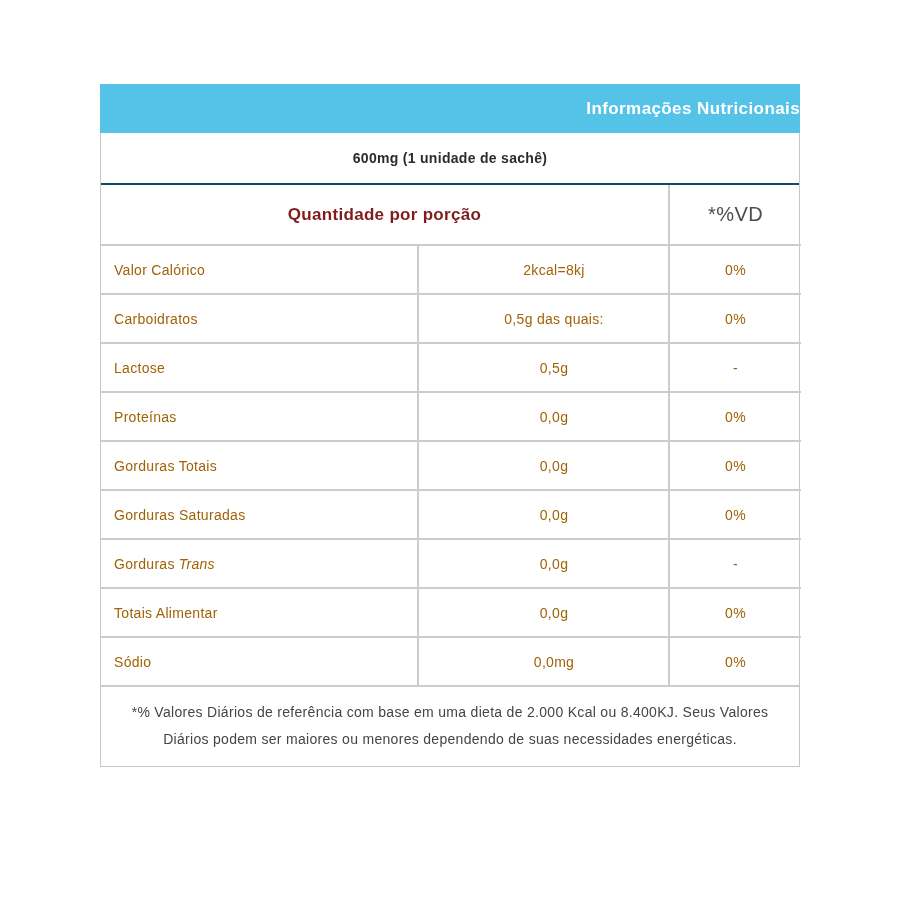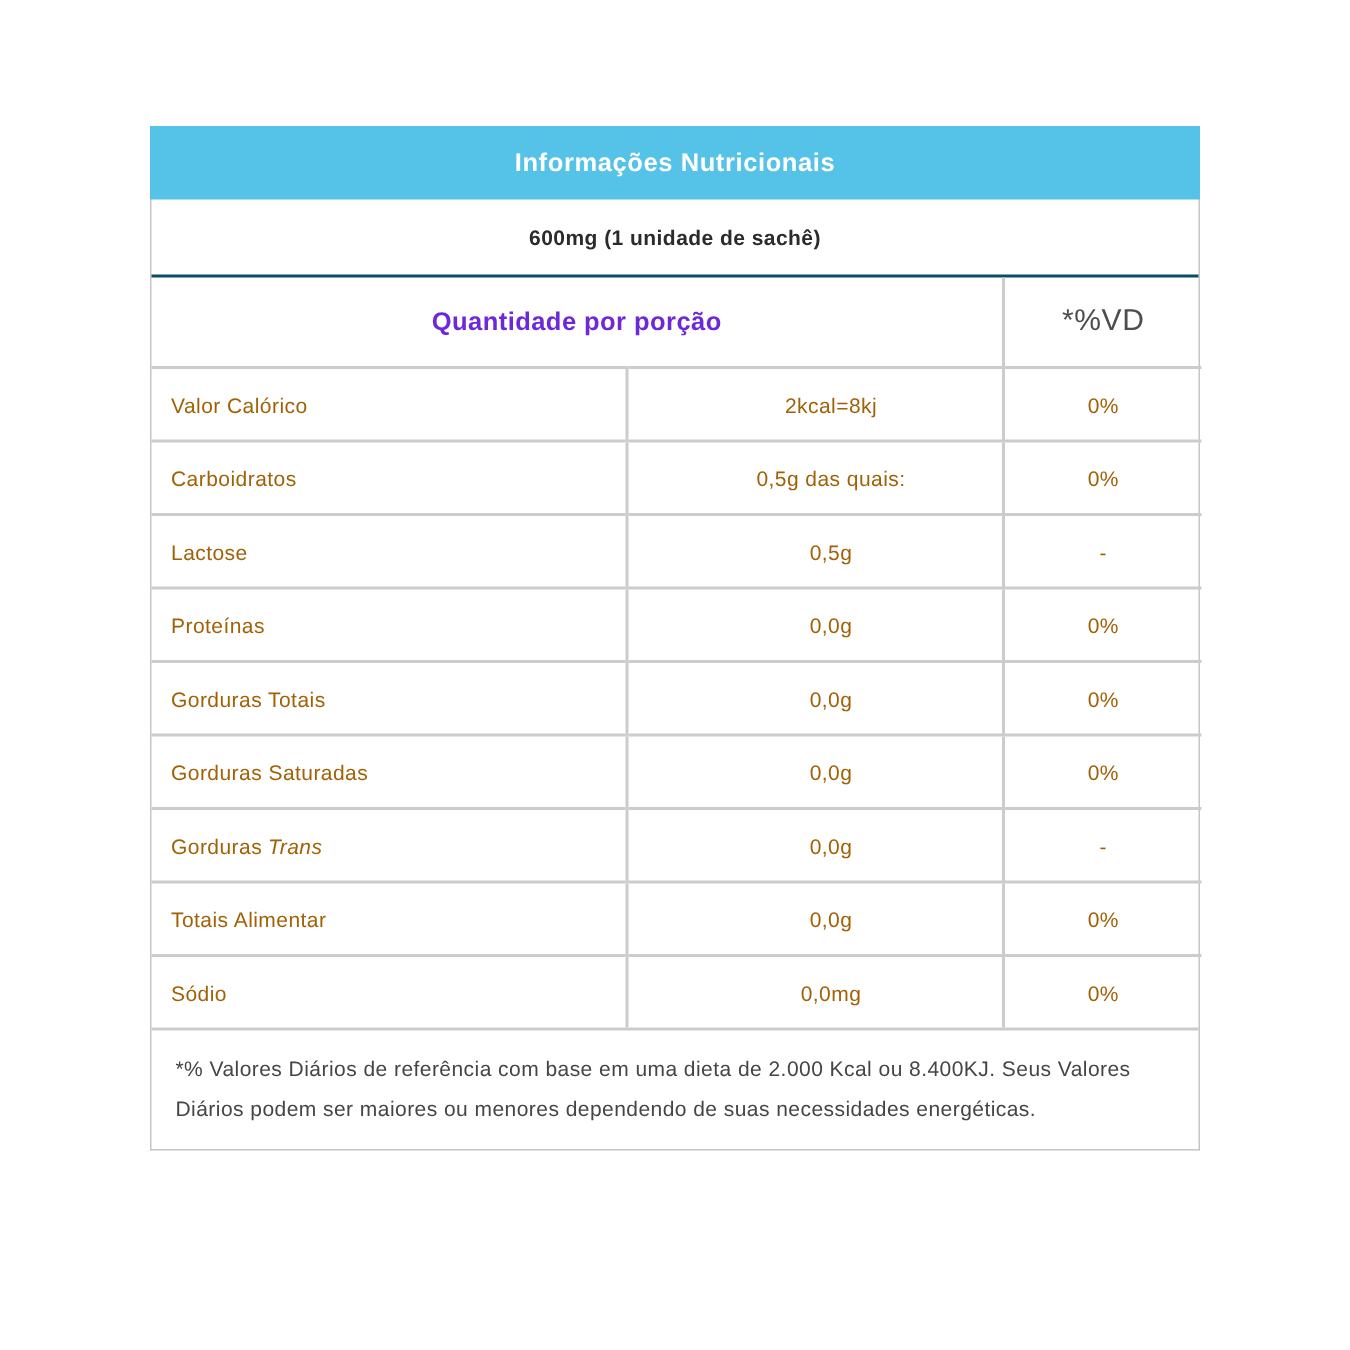--- a/index.html
+++ b/index.html
@@ -29,21 +29,21 @@
   .title-bar {
     height: 49px;
     margin: 0 -1px;            
     background: #55C2E8;
     color: #ffffff;
     font-size: 17px;
     font-weight: bold;
     letter-spacing: 0.4px;
     display: flex;
     align-items: center;
-    justify-content: center;
+    justify-content: flex-end;
   }
   .serving-row {
     height: 50px;
     display: flex;
     align-items: center;
     justify-content: center;
     font-size: 14px;
     font-weight: bold;
     color: #2b2b2b;
     letter-spacing: 0.3px;
@@ -56,21 +56,21 @@
   }
   table.facts col.c1 { width: 317px; }
   table.facts col.c2 { width: 251px; }
   table.facts col.c3 { width: 132px; }
   table.facts th.qty-header {
     height: 57px;
     text-align: center;
     vertical-align: middle;
     font-size: 17px;
     font-weight: bold;
-    color: #6d28d9;
+    color: #7f1d1d;
     letter-spacing: 0.3px;
   }
   table.facts th.vd-header {
     height: 57px;
     text-align: center;
     vertical-align: middle;
     font-size: 20px;
     font-weight: normal;
     color: #4d4d4d;
     letter-spacing: 0.4px;
@@ -85,21 +85,21 @@
     vertical-align: middle;
   }
   td.c-label { text-align: left; padding-left: 13px; }
   td.c-val   { text-align: center; border-left: 2px solid #cccccc; padding-left: 22px; }
   td.c-vd    { text-align: center; border-left: 2px solid #cccccc; }
   .it { font-style: italic; }
   .it:not(:empty) { margin-left: 0.28em; }
   .footnote {
     border-top: 2px solid #cccccc;
     padding: 12px 16px 13px 16px;
-    text-align: left;
+    text-align: center;
     font-size: 14px;
     line-height: 27px;
     color: #454545;
     letter-spacing: 0.3px;
   }
 </style>
 </head>
 <body>
 
 <div class="page">

